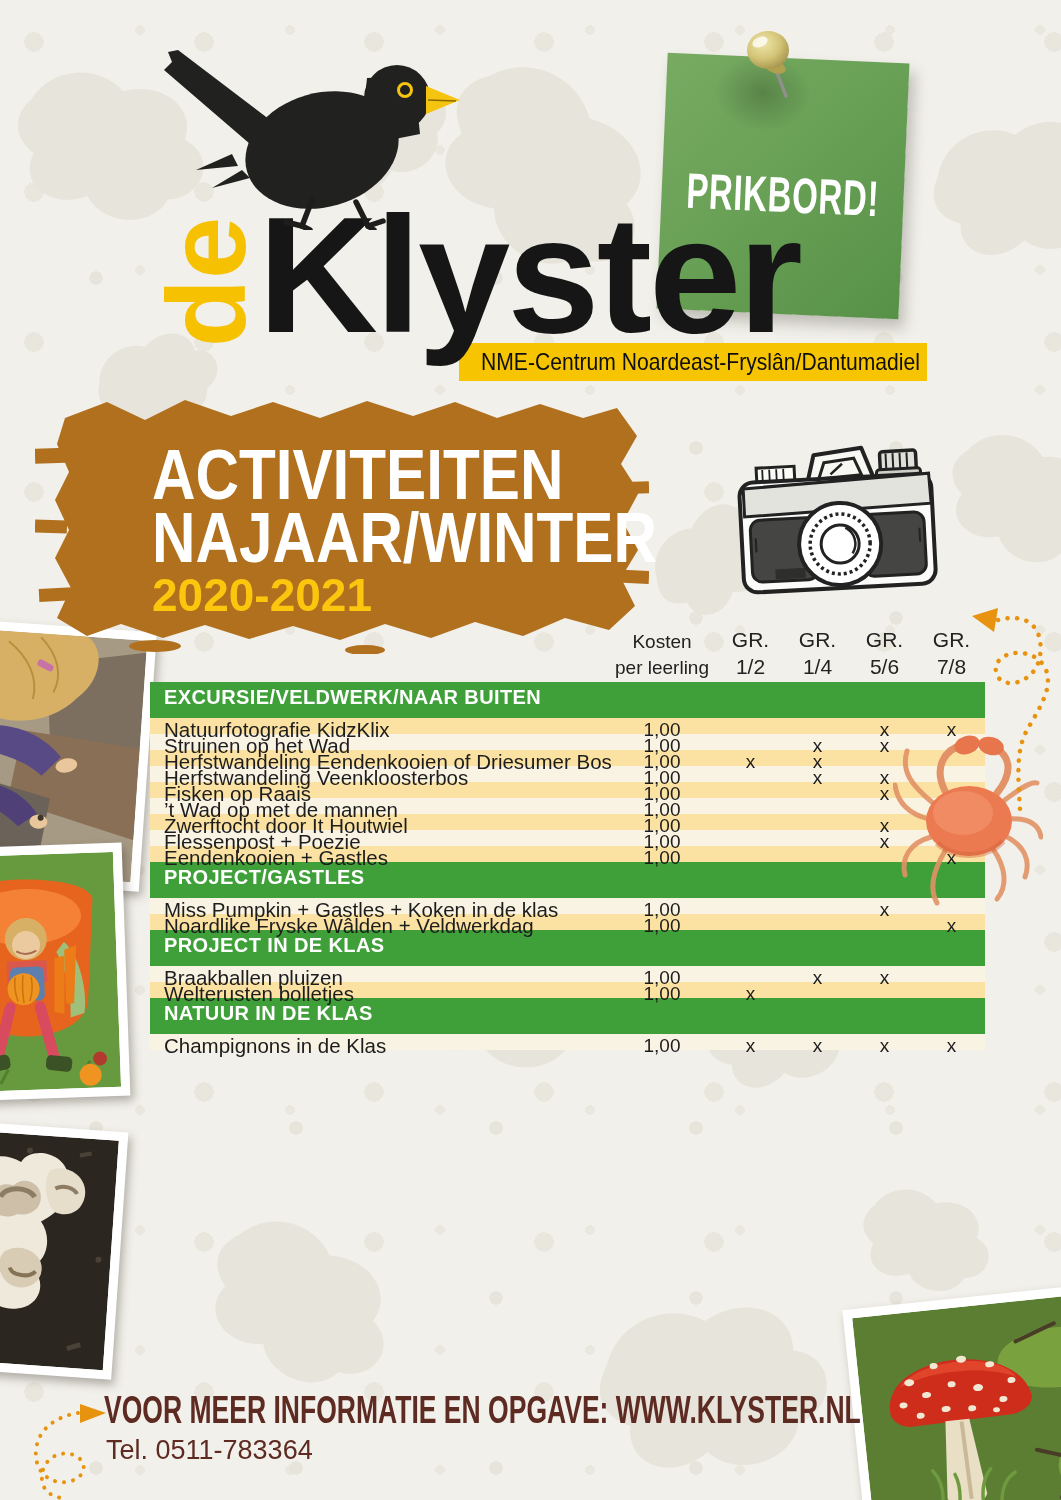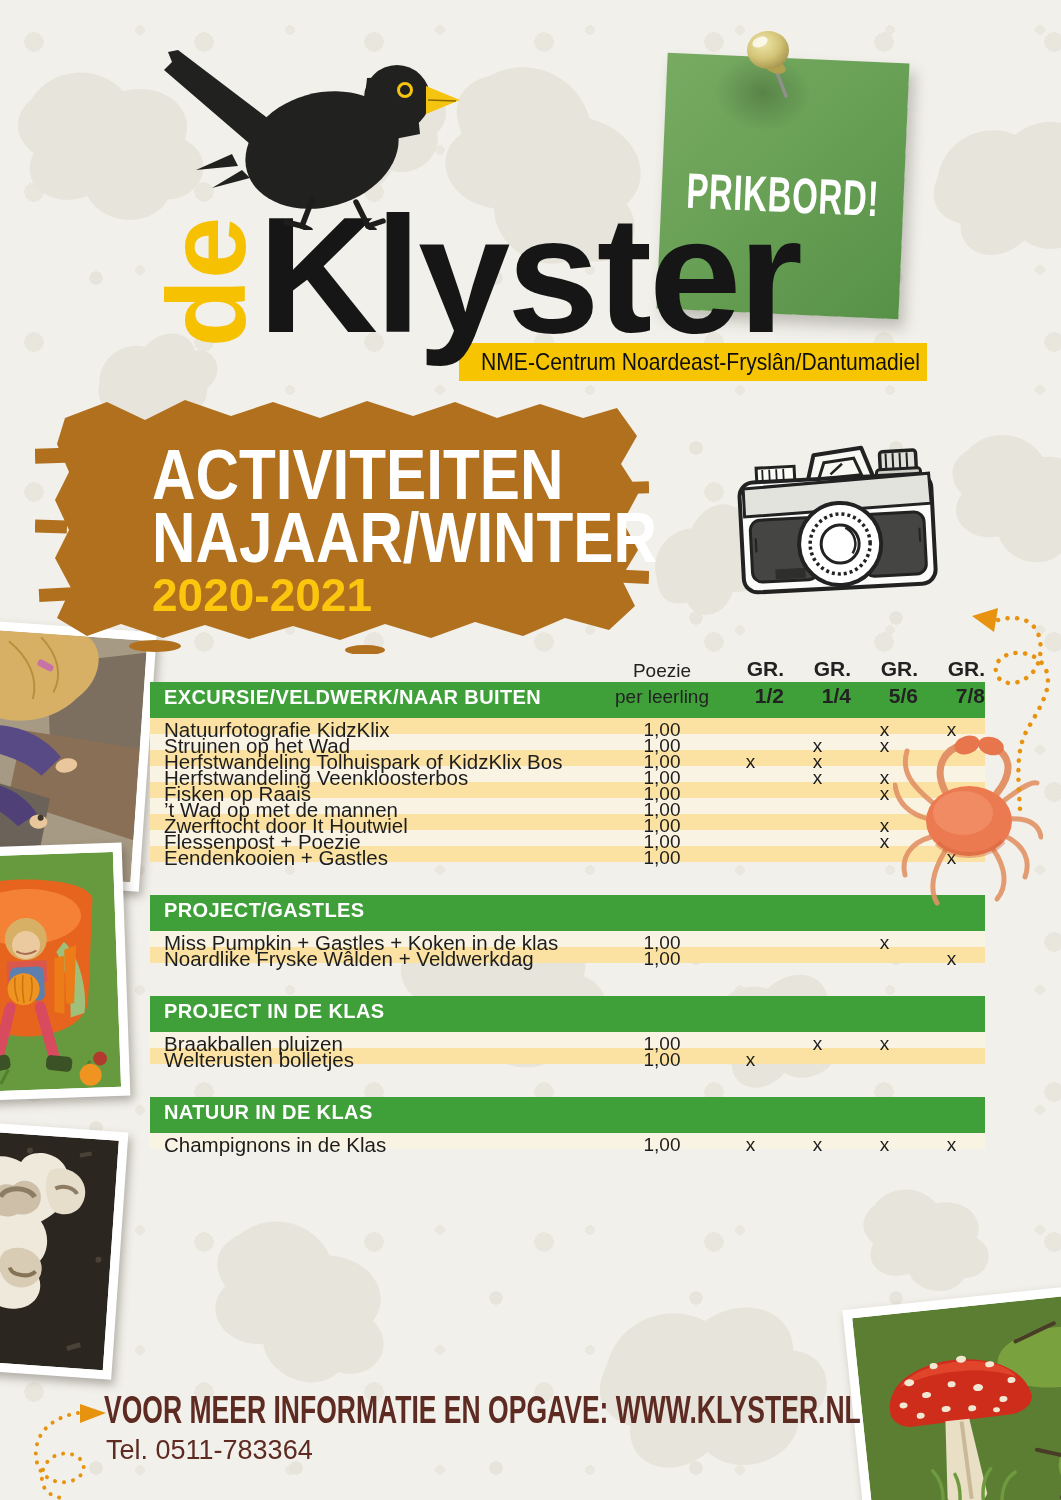--- a/index.html
+++ b/index.html
@@ -75,37 +75,37 @@
   .photo-champ { left:-56px; top:1126px; transform:rotate(4deg); }
   .photo-agaric { left:856px; top:1294px; transform:rotate(-6deg); }
 
   
   .table-wrap { left:150px; top:626px; width:835px; z-index:5; }
   .col-headers {
     display:grid; grid-template-columns:457px 110px 67px 67px 67px 67px;
     align-items:end; height:56px; padding-bottom:3px; color:#222;
   }
   .ch-cost { text-align:center; font-size:19px; line-height:1.35; }
-  .ch-group { text-align:right; font-size:21px; font-weight:bold; line-height:1.3;margin-top:29px; }
+  .ch-group { text-align:center; font-size:21px; font-weight:normal; line-height:1.3; }
   .theader {
     height:36px; line-height:30px; background:#3fa039; color:#fff;
     font-weight:bold; font-size:20px; letter-spacing:.4px; padding-left:14px;
     white-space:nowrap;
   }
   .trow {
     display:grid; grid-template-columns:457px 110px 67px 67px 67px 67px;
     height:16px; align-items:center; color:#1d1d1d;
   }
   .row-yellow { background:#fbe2a2; }
   .row-cream { background:#f9f3e3; }
   .cell-label { padding-left:14px; font-size:20.5px; white-space:nowrap; }
   .cell-cost { text-align:center; font-size:19px; }
   .cell-mark { text-align:center; font-size:19px; }
   .tsection { margin-top:0; }
-  .tsection + .tsection { margin-top:33px; }
+  .tsection + .tsection { }
 
   .crab { left:893px; top:733px; z-index:6; }
   .squiggle-right { left:968px; top:600px; z-index:6; }
   .swirl-left { left:26px; top:1392px; z-index:6; }
 
   
   .footer-info { left:104px; top:1390px; z-index:6; color:#5e2b23; font-weight:bold; font-size:39px; line-height:1; }
   .footer-info .cond { transform:scaleX(.68); }
   .footer-tel { left:106px; top:1435px; z-index:6; color:#5e2b23; font-size:27px; }
 </style>
@@ -370,21 +370,21 @@
           <path d="M112,202 C110,186 114,172 122,164"></path>
           <path d="M130,196 C132,182 138,174 146,170"></path>
       </g>
     </svg>
   </div>
 
   <div class="abs table-wrap">
     <div class="col-headers">
       <div></div>
       <div class="ch-cost">
-        <div>Poezie</div>
+        <div>Kosten</div>
         <div>per leerling</div>
       </div>
       <div class="ch-group">
         <div>GR.</div>
         <div>1/2</div>
       </div>
       <div class="ch-group">
         <div>GR.</div>
         <div>1/4</div>
       </div>
@@ -410,21 +410,21 @@
           </div>
           <div class="trow row-cream">
             <div class="cell-label">Struinen op het Wad</div>
             <div class="cell-cost">1,00</div>
             <div class="cell-mark"></div>
             <div class="cell-mark">x</div>
             <div class="cell-mark">x</div>
             <div class="cell-mark"></div>
           </div>
           <div class="trow row-yellow">
-            <div class="cell-label">Herfstwandeling Tolhuispark of KidzKlix Bos</div>
+            <div class="cell-label">Herfstwandeling Eendenkooien of Driesumer Bos</div>
             <div class="cell-cost">1,00</div>
             <div class="cell-mark">x</div>
             <div class="cell-mark">x</div>
             <div class="cell-mark"></div>
             <div class="cell-mark"></div>
           </div>
           <div class="trow row-cream">
             <div class="cell-label">Herfstwandeling Veenkloosterbos</div>
             <div class="cell-cost">1,00</div>
             <div class="cell-mark"></div>

